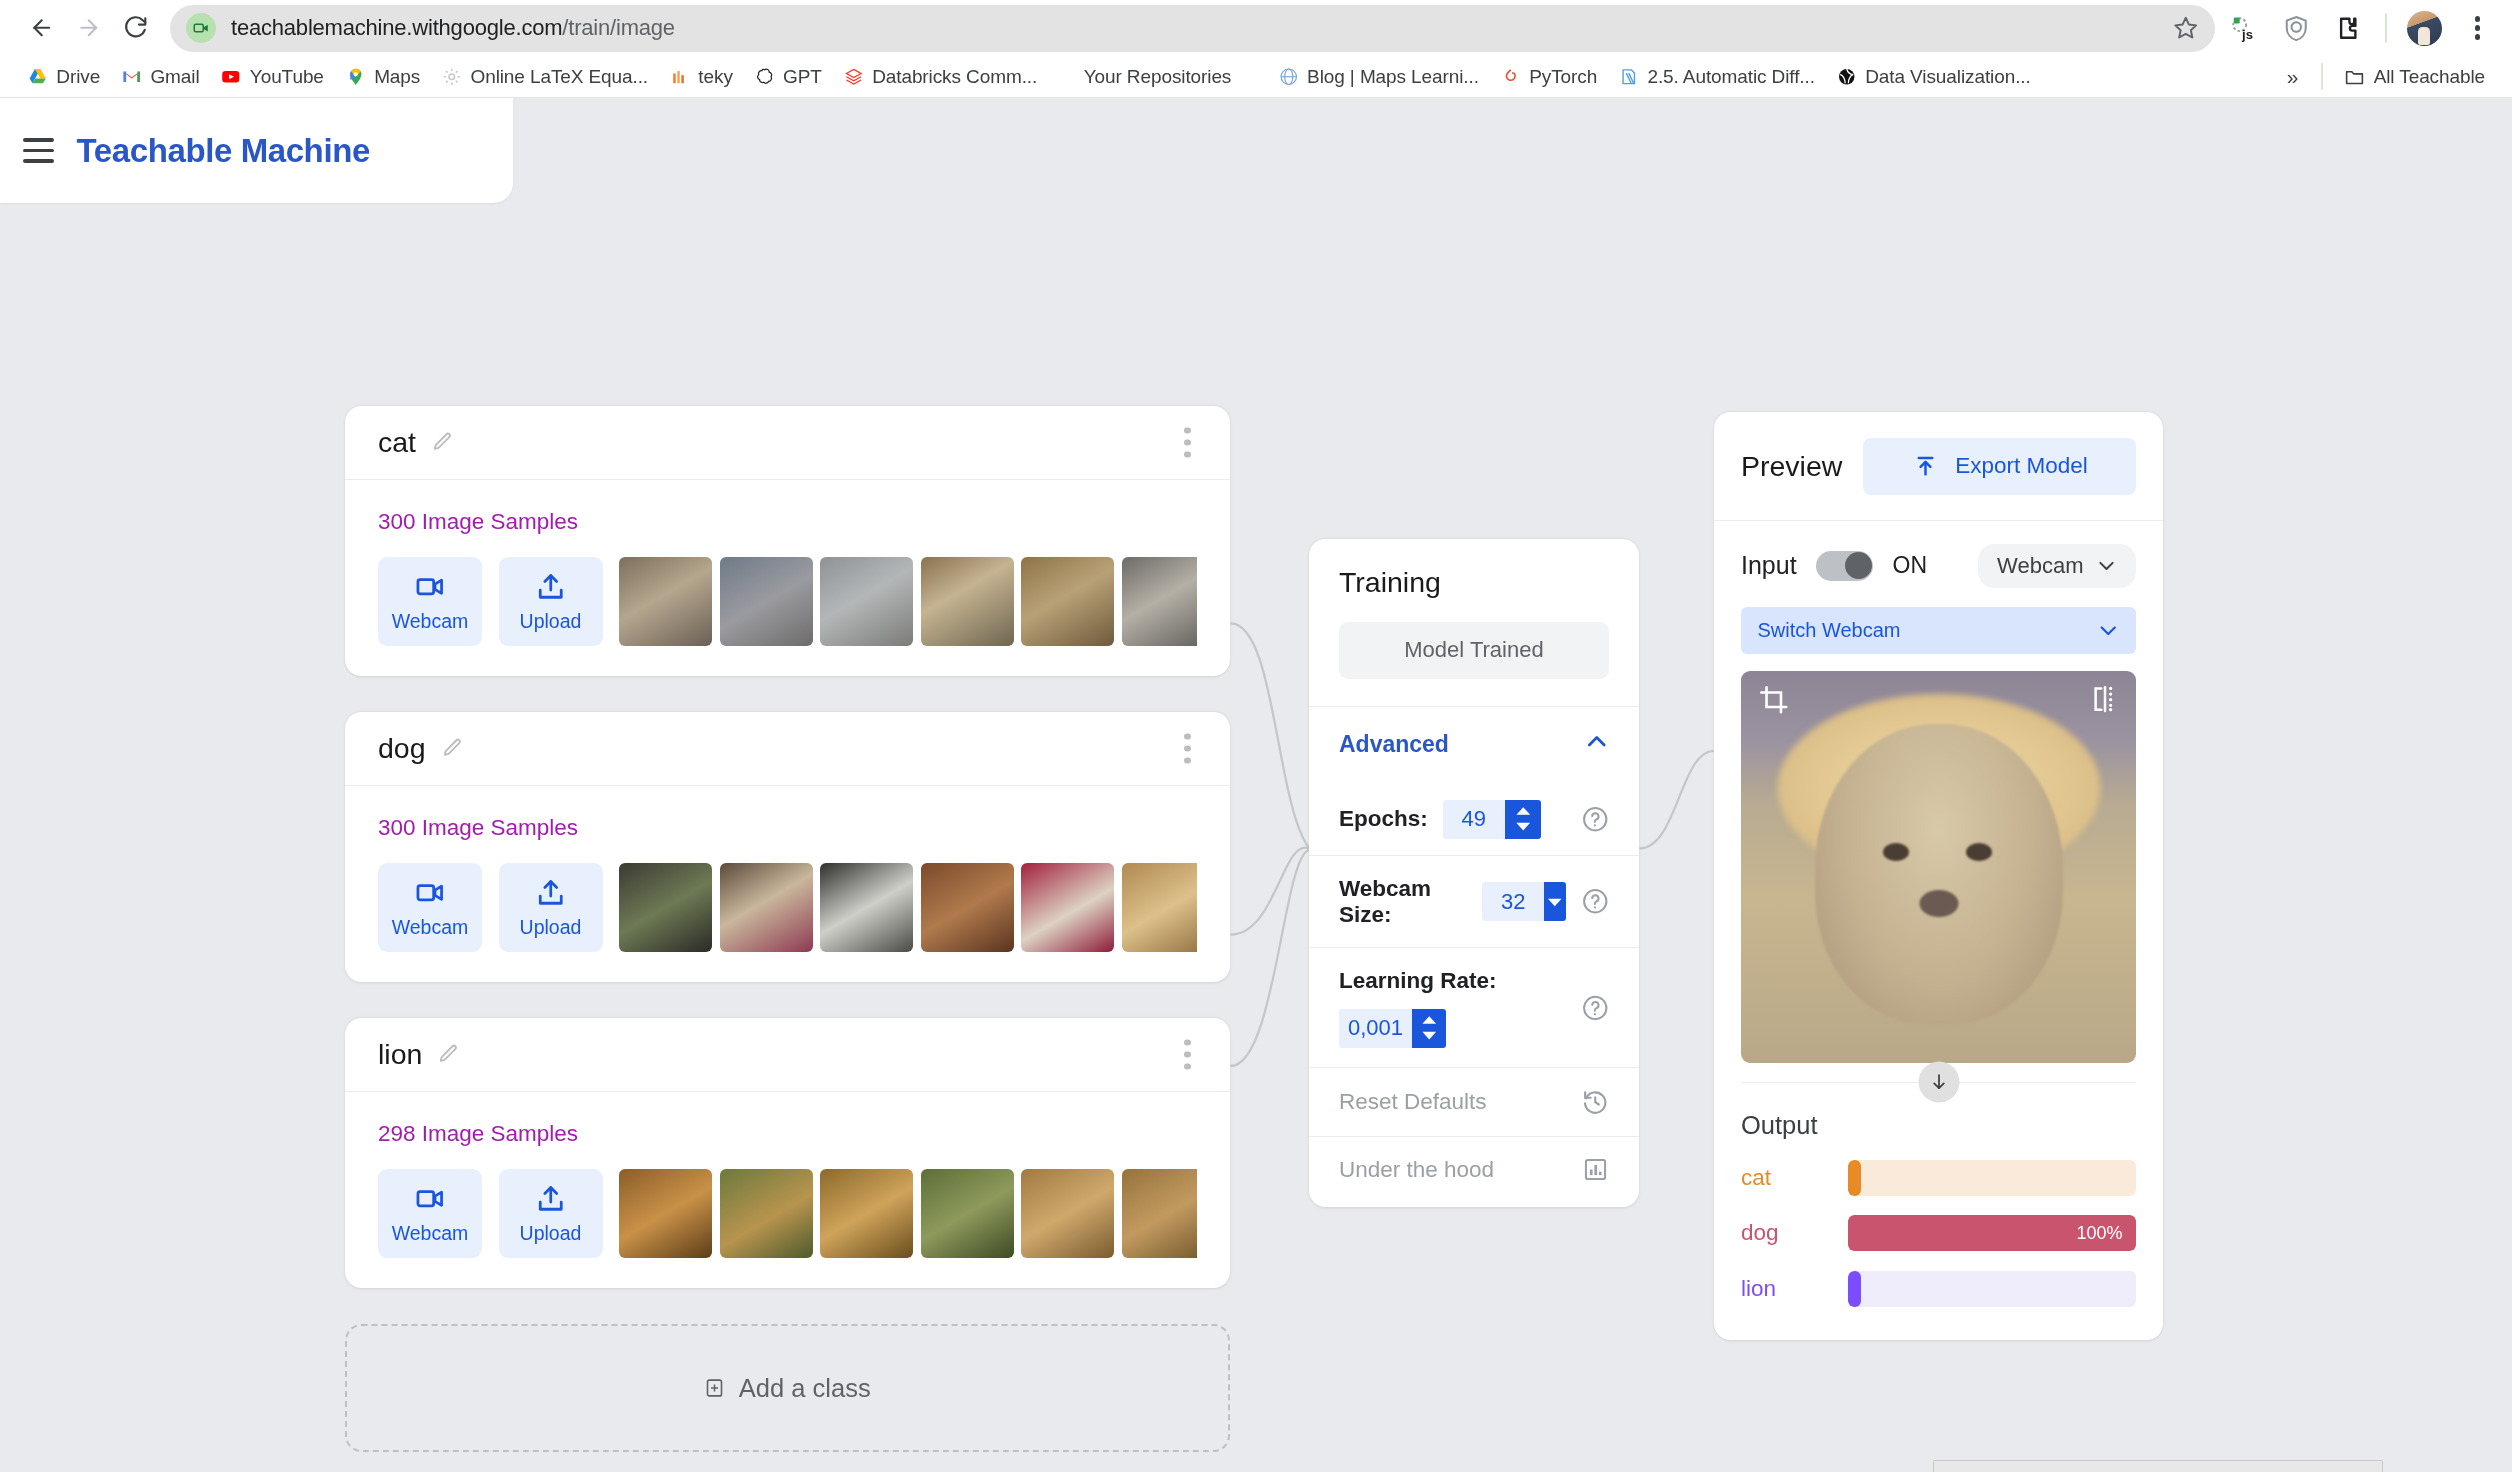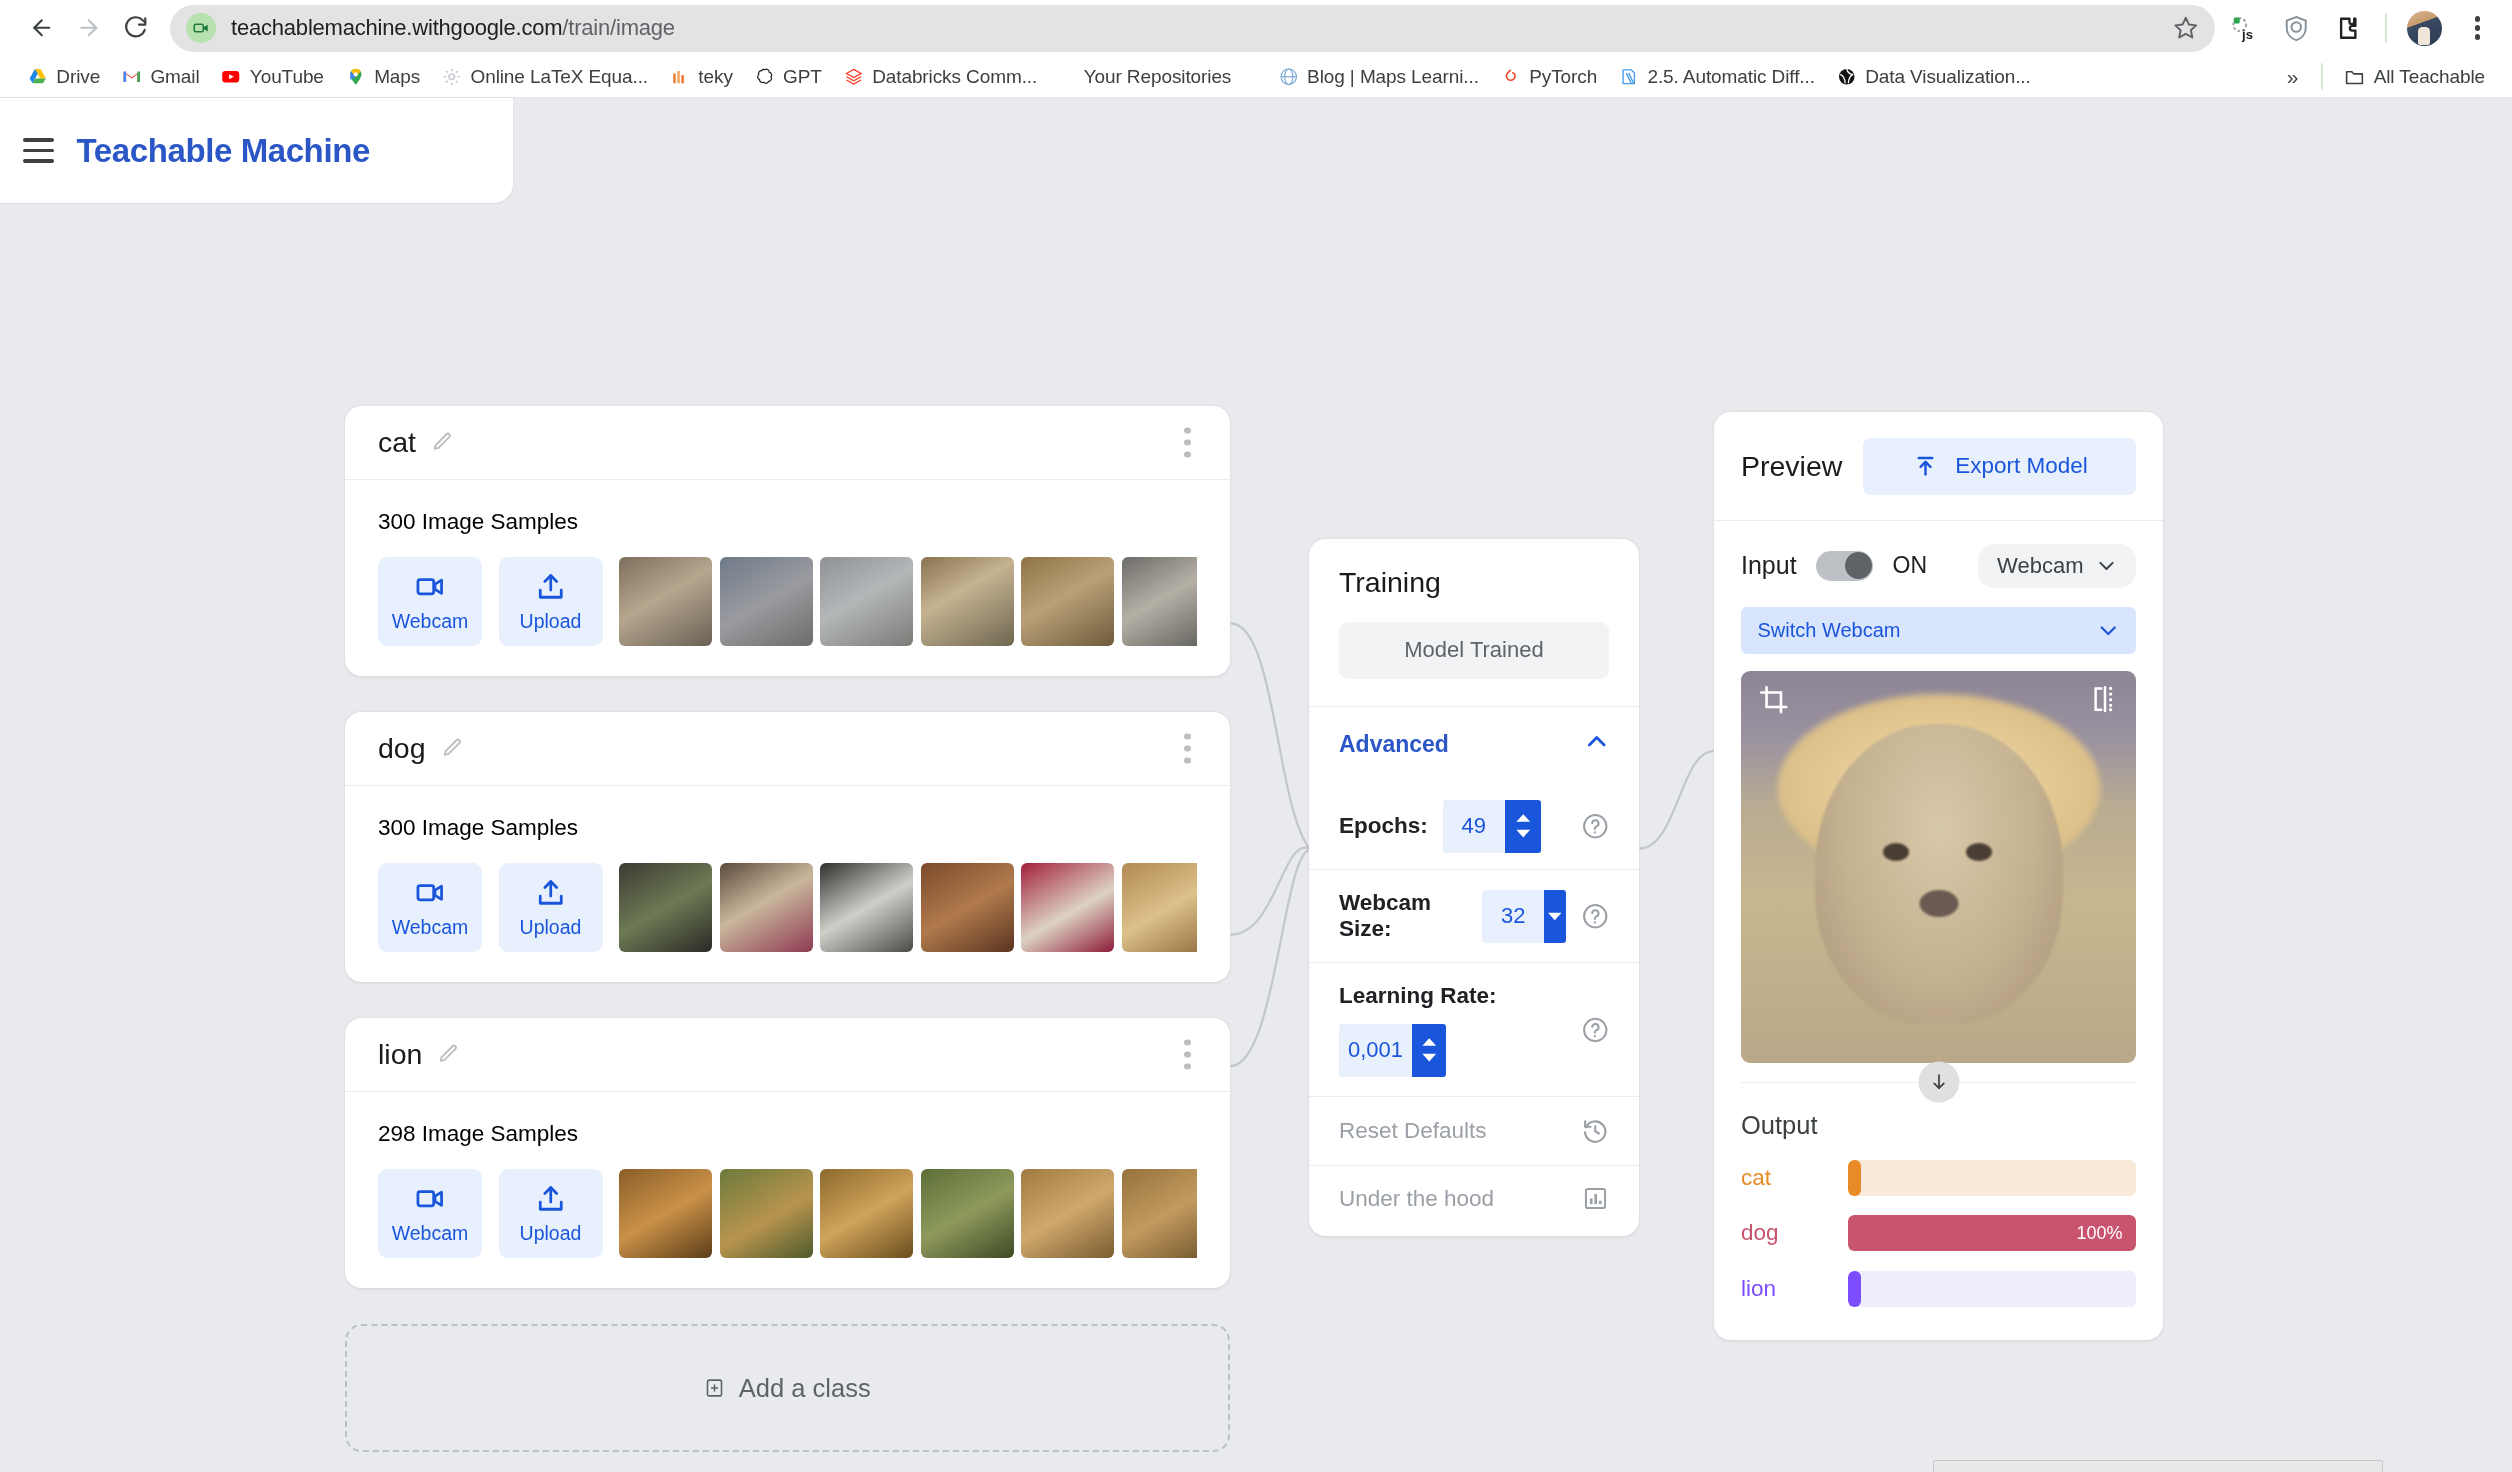--- a/index.html
+++ b/index.html
@@ -88,21 +88,21 @@
   .cc-head {
     height: 74px; display:flex; align-items:center; padding: 0 33px;
     border-bottom: 0.8px solid #ececec; position: relative;
   }
   .cc-name { font-size: 28.5px; color: #1a1a1a; }
   .pencil { margin-left: 15px; color:#bdbdbd; display:flex; align-items:center;}
   .cc-kebab { position:absolute; right: 39px; top:50%; transform:translateY(-50%);
     display:flex; flex-direction:column; gap:5.3px; align-items:center; }
   .cc-kebab i { width:6.8px; height:6.8px; background:#bdbdbd; border-radius:50%; display:block; }
   .cc-body { padding: 28.5px 33px 30px 33px; }
-  .cc-count { font-size: 22.5px; color: #000000; margin-bottom: 22.5px; }
+  .cc-count { font-size: 22.5px; color: #a21caf; margin-bottom: 22.5px; }
   .cc-row { display: flex; gap: 16.5px; align-items: stretch; }
   .src-btn {
     width: 104px; height: 89px; background: #e8f0fe; border-radius: 9px;
     display:flex; flex-direction:column; align-items:center; justify-content:center;
     gap: 7.5px; flex: 0 0 auto;
   }
   .src-btn span { font-size: 19.5px; color: #1a56db; }
   .thumbs { display:flex; gap: 7.5px; overflow:hidden; flex: 1 1 auto; }
   .thumb { width: 93px; height: 89px; border-radius: 6px; flex:0 0 auto; background-size: cover; }
 
@@ -123,21 +123,21 @@
   .tr-btn {
     margin: 22.5px 30px 27px 30px; height: 57px; background:#f1f3f4; border-radius: 9px;
     display:flex; align-items:center; justify-content:center;
     font-size: 22px; color: #5f6368;
   }
   .tr-sec { border-top: 0.8px solid #ececec; padding: 22.5px 30px; }
   .tr-adv { display:flex; align-items:center; justify-content:space-between; }
   .tr-adv span { font-size: 23px; color:#2a56c6; font-weight: 600; }
   .tr-field { display:flex; align-items:center; gap: 15px; }
   .tr-label { font-size: 22.5px; color:#202124; font-weight: 700; }
-  .spinbox { display:flex; align-items:stretch; height: 53px; border-radius: 3px; overflow:hidden; }
+  .spinbox { display:flex; align-items:stretch; height: 39px; border-radius: 3px; overflow:hidden; }
   .spin-val { background:#e8f0fe; display:flex; align-items:center; justify-content:center;
               font-size: 22px; color:#1a56db; padding: 0 18px; min-width: 62px;}
   .spin-arrows { width: 36px; background:#1a56db; display:flex; flex-direction:column;
                  align-items:center; justify-content:center; gap: 4.5px; }
   .help { margin-left:auto; color:#9aa0a6; display:flex; align-items:center;}
   .tr-muted { display:flex; align-items:center; justify-content:space-between; }
   .tr-muted span { font-size: 22.5px; color:#9aa0a6; }
 
   
   .preview {

